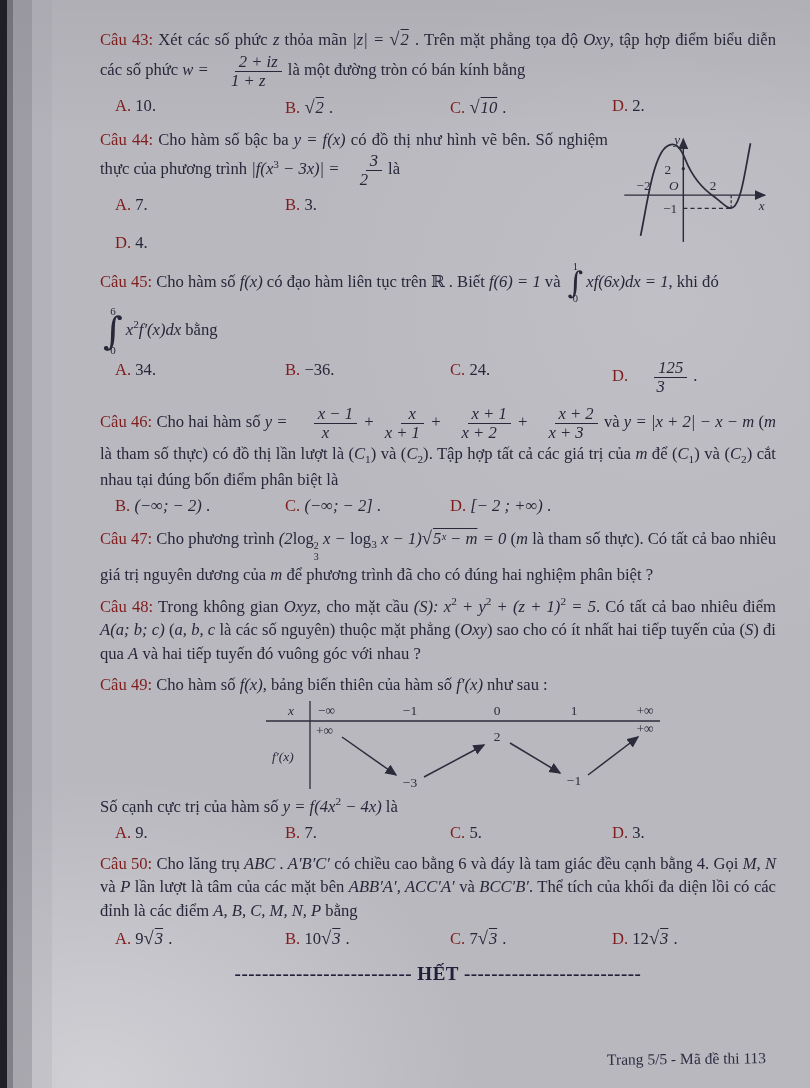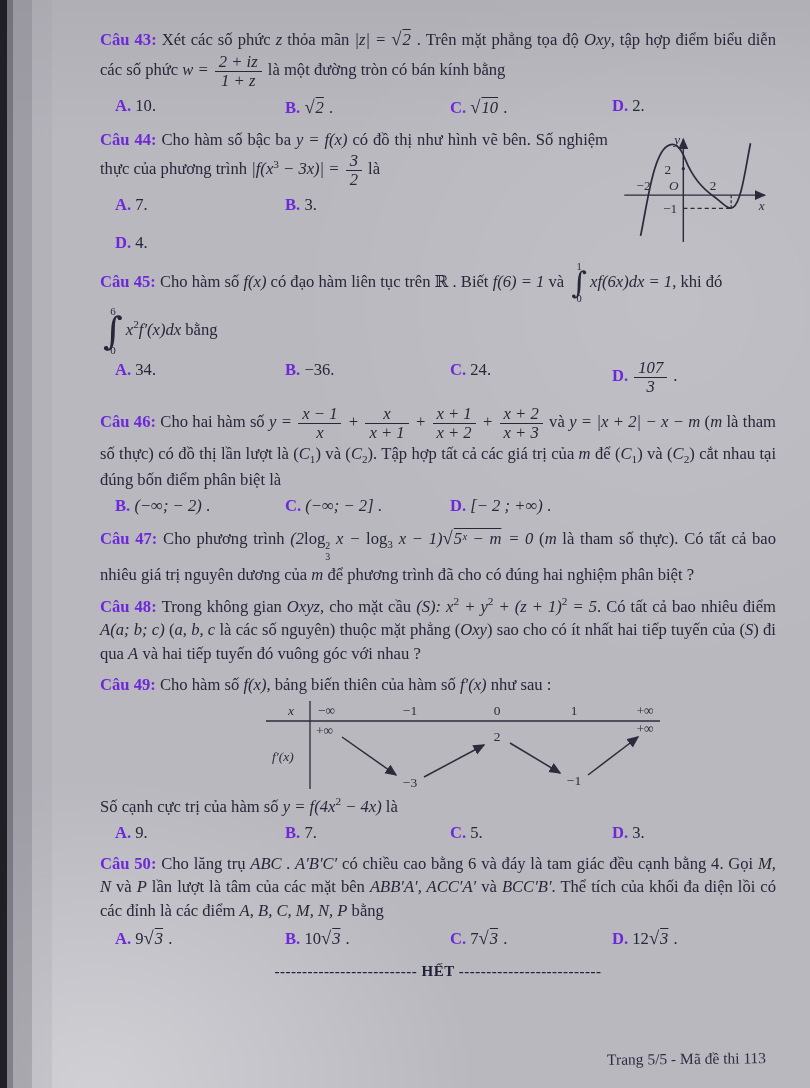--- a/index.html
+++ b/index.html
@@ -10,45 +10,45 @@
     background-color:#b9b8bf;
     background-image:
       linear-gradient(90deg,#1f1f25 0 7px,rgba(55,55,66,.5) 7px 13px,rgba(125,124,133,.45) 13px 32px,rgba(150,149,158,.18) 32px 52px,rgba(0,0,0,0) 52px),
       linear-gradient(180deg,rgba(0,0,0,.05),rgba(0,0,0,0) 140px),
       radial-gradient(90% 55% at 12% 100%,rgba(255,255,255,.34),rgba(255,255,255,0) 52%),
       radial-gradient(75% 55% at 82% 28%,rgba(255,255,255,.10),rgba(255,255,255,0) 62%);
   }
   .content{position:absolute;left:100px;top:26px;width:676px;font-size:16.6px;line-height:1.42;text-align:justify;}
   .q{margin-bottom:7px;}
   .para{margin:0 0 3px 0;}
-  .qb{font-weight:bold;color:#6d28d9;}
+  .qb{font-weight:normal;color:#7f1d1d;}
   .mi{font-style:italic;}
   sup,sub{font-size:.68em;font-style:normal;}
   .tx{font-style:normal;}
   .frac{display:inline-block;text-align:center;vertical-align:middle;line-height:1.08;font-style:italic;margin:1px 2px;}
-  .frac .num{display:block;border-bottom:1.3px solid #27273a;padding:0 4px;}
+  .frac .num{display:block;border-bottom:1.3px solid #27273a;padding:0 4px;margin-left:20px;}
   .frac .den{display:block;padding:0 4px;}
   .sqrt{white-space:nowrap;}
   .sqrt .rs{font-size:1.12em;}
   .sqrt .rad{text-decoration:overline;font-style:italic;padding:0 1px;}
   .ss{display:inline-flex;flex-direction:column;align-items:flex-start;font-size:.6em;line-height:1.15;vertical-align:-.5em;font-style:normal;}
   .intg{display:inline-flex;flex-direction:column;align-items:center;line-height:.8;vertical-align:middle;margin:0 3px;font-style:normal;}
   .intg .lim{font-size:10.5px;}
   .intg .isign{font-size:30px;font-family:"DejaVu Serif",serif;}
   .intg.big .lim{font-size:11px;}
   .intg.big .isign{font-size:38px;}
   .opts{display:grid;grid-template-columns:170px 165px 162px auto;padding-left:15px;margin:2px 0 2px;row-gap:14px;}
   .opts.two{grid-template-columns:170px auto;}
   .opt{white-space:nowrap;text-align:left;}
   .q44row{display:flex;align-items:flex-start;justify-content:space-between;}
   .q44left{width:508px;}
   svg.graph{width:165px;height:114px;flex:none;margin-top:2px;margin-left:3px;}
   svg.vartable{display:block;margin:3px 0 2px 162px;}
   .svgtext{font-family:"Liberation Serif",serif;}
-  .end{text-align:center;font-weight:bold;font-size:15px;letter-spacing:.5px;margin-top:9px;color:#20203a;}
+  .end{text-align:center;font-weight:bold;font-size:19px;letter-spacing:.5px;margin-top:9px;color:#20203a;}
   .footer{position:absolute;right:44px;bottom:20px;font-size:15.5px;color:#2c2c42;transform:rotate(-.6deg);}
 </style>
 </head>
 <body>
 
 <div class="content">
 
   <div class="q">
     <p class="para"><span class="qb">Câu 43: </span><span class="tx">Xét các số phức </span><span class="mi">z</span><span class="tx"> thỏa mãn </span><span class="mi">|z| = </span><span class="sqrt"><span class="rs">√</span><span class="rad">2</span></span><span class="tx"> . Trên mặt phẳng tọa độ </span><span class="mi">Oxy</span><span class="tx">, tập hợp điểm biểu diễn các số phức </span><span class="mi">w = </span><span class="frac"><span class="num">2 + iz</span><span class="den">1 + z</span></span><span class="tx"> là một đường tròn có bán kính bằng</span></p>
     <div class="opts">
@@ -98,21 +98,21 @@
         </span><span class="mi">xf(6x)dx = 1</span><span class="tx">, khi đó</span></p>
     <p class="para"><span class="intg big">
           <span class="lim">6</span>
           <span class="isign">∫</span>
           <span class="lim">0</span>
         </span><span class="mi">x</span><sup>2</sup><span class="mi">f′(x)dx</span><span class="tx"> bằng</span></p>
     <div class="opts">
       <div class="opt"><span class="qb">A. </span><span class="tx">34.</span></div>
       <div class="opt"><span class="qb">B. </span><span class="tx">−36.</span></div>
       <div class="opt"><span class="qb">C. </span><span class="tx">24.</span></div>
-      <div class="opt"><span class="qb">D. </span><span class="frac"><span class="num">107</span><span class="den">3</span></span><span class="tx"> .</span></div>
+      <div class="opt"><span class="qb">D. </span><span class="frac"><span class="num">125</span><span class="den">3</span></span><span class="tx"> .</span></div>
     </div>
   </div>
 
   <div class="q">
     <p class="para"><span class="qb">Câu 46: </span><span class="tx">Cho hai hàm số </span><span class="mi">y = </span><span class="frac"><span class="num">x − 1</span><span class="den">x</span></span><span class="mi"> + </span><span class="frac"><span class="num">x</span><span class="den">x + 1</span></span><span class="mi"> + </span><span class="frac"><span class="num">x + 1</span><span class="den">x + 2</span></span><span class="mi"> + </span><span class="frac"><span class="num">x + 2</span><span class="den">x + 3</span></span><span class="tx"> và </span><span class="mi">y = |x + 2| − x − m</span><span class="tx"> (</span><span class="mi">m</span><span class="tx"> là tham số thực) có đồ thị lần lượt là (</span><span class="mi">C</span><sub>1</sub><span class="tx">) và (</span><span class="mi">C</span><sub>2</sub><span class="tx">). Tập hợp tất cả các giá trị của </span><span class="mi">m</span><span class="tx"> để (</span><span class="mi">C</span><sub>1</sub><span class="tx">) và (</span><span class="mi">C</span><sub>2</sub><span class="tx">) cắt nhau tại đúng bốn điểm phân biệt là</span></p>
     <div class="opts">
       <div class="opt"><span class="qb">B. </span><span class="mi">(−∞; − 2)</span><span class="tx"> .</span></div>
       <div class="opt"><span class="qb">C. </span><span class="mi">(−∞; − 2]</span><span class="tx"> .</span></div>
       <div class="opt"><span class="qb">D. </span><span class="mi">[− 2 ; +∞)</span><span class="tx"> .</span></div>
     </div>

